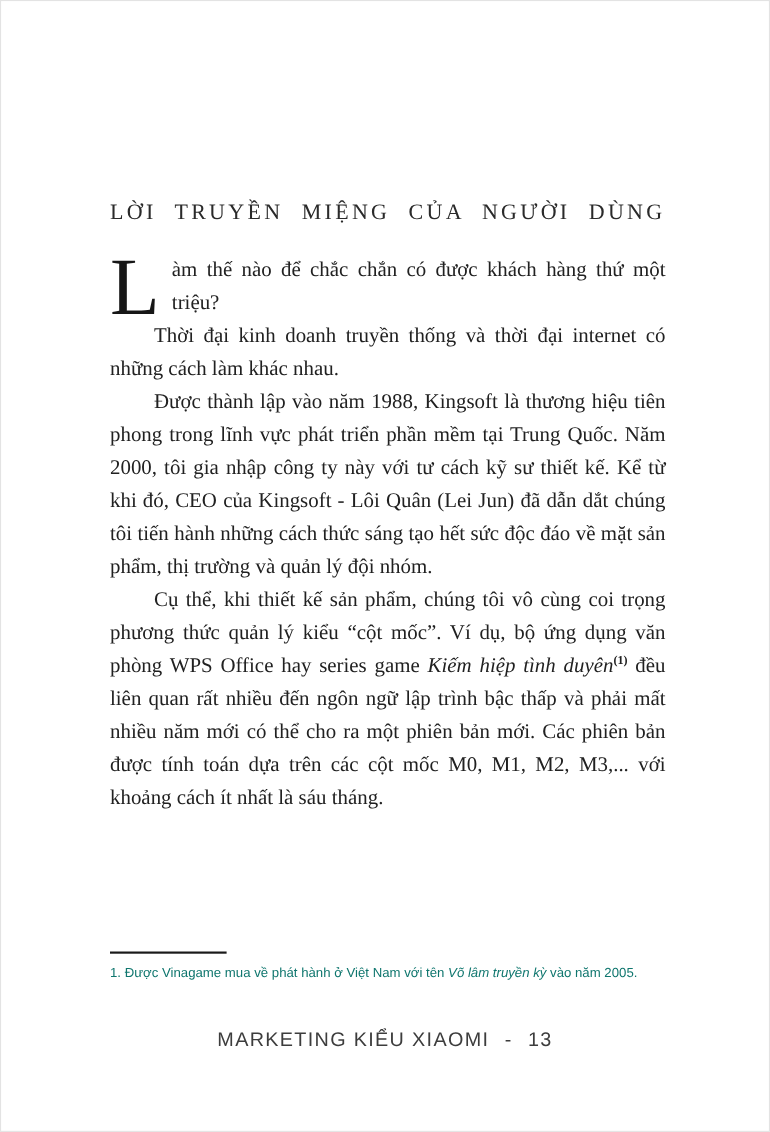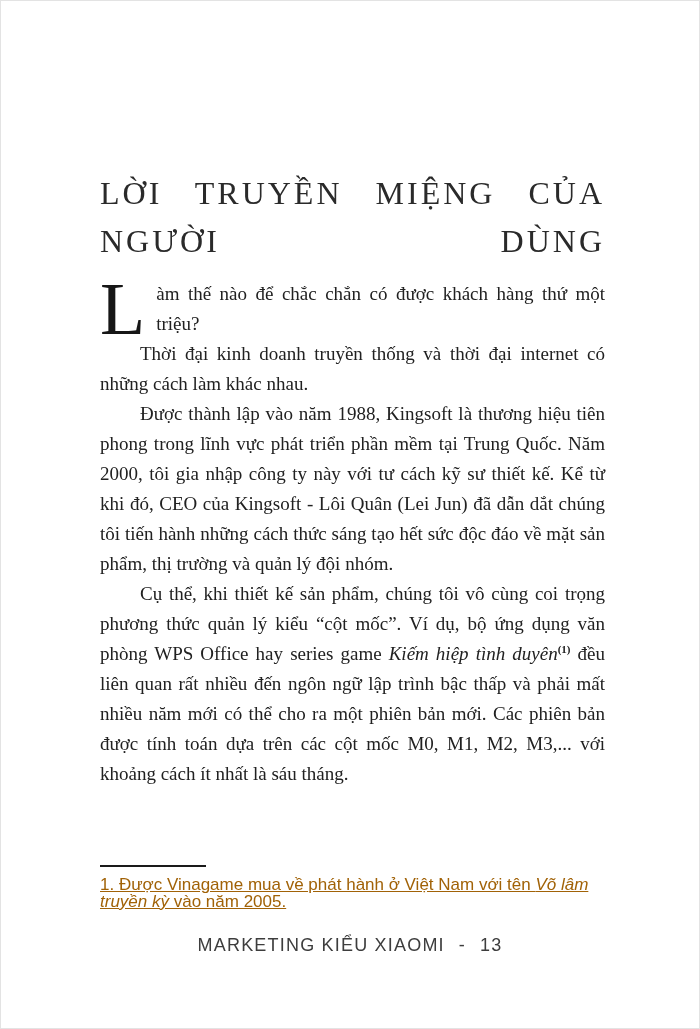--- a/index.html
+++ b/index.html
@@ -16,21 +16,21 @@
     overflow: hidden;
   }
   .content {
     position: absolute;
     left: 99px;
     top: 168px;
     width: 505px;
   }
   .chapter-title {
     font-weight: 400;
-    font-size: 32px;
+    font-size: 20px;
     letter-spacing: 3px;
     line-height: 48px;
     color: #2a2a2a;
     margin-bottom: 14px;
   }
   .chapter-title .line1 {
     display: block;
     text-align: justify;
     text-align-last: justify;
   }
@@ -63,24 +63,23 @@
     width: 505px;
     font-family: "Liberation Sans", "DejaVu Sans", sans-serif;
   }
   .footnote-rule {
     width: 106px;
     height: 2px;
     background: #1a1a1a;
     margin-bottom: 9px;
   }
   .footnote-text {
-    font-size: 17px;
+    font-size: 12px;
     line-height: 17px;
-    color: #a16207;
-    text-decoration: underline;
+    color: #0f766e;
   }
   .page-footer {
     position: absolute;
     top: 934px;
     left: 0;
     width: 100%;
     text-align: center;
     font-family: "Liberation Sans", "DejaVu Sans", sans-serif;
     font-size: 18px;
     letter-spacing: 1.2px;

